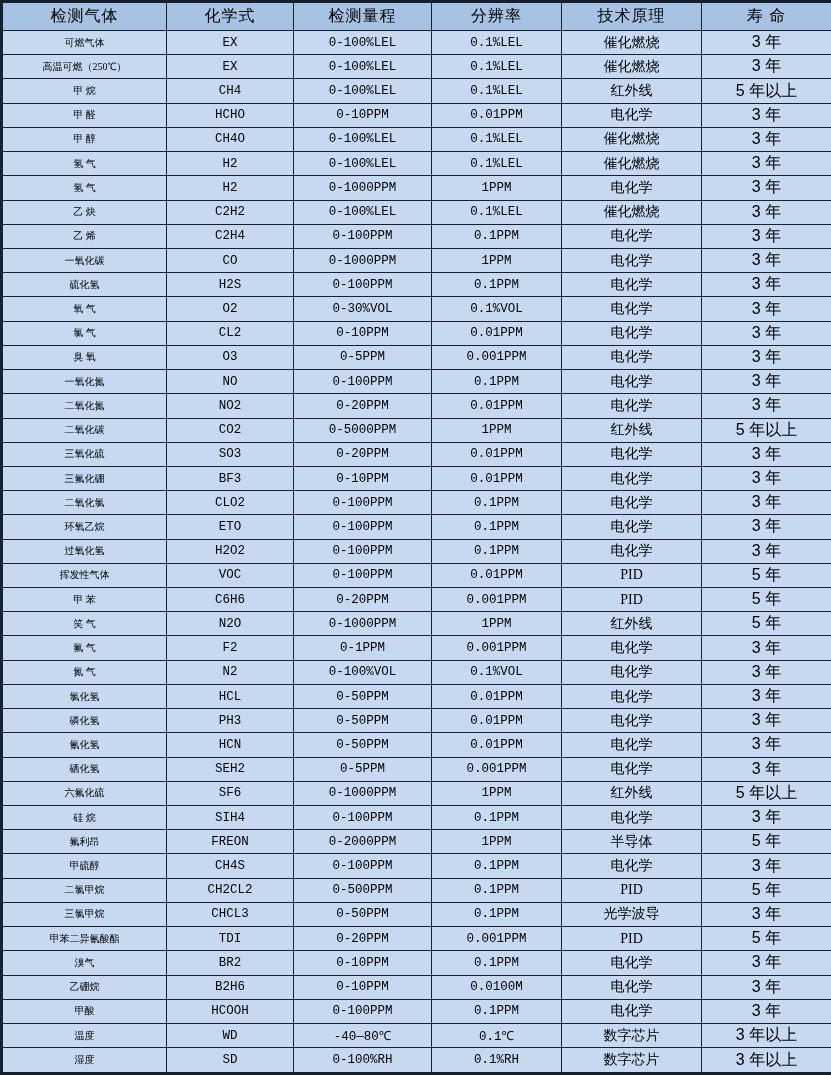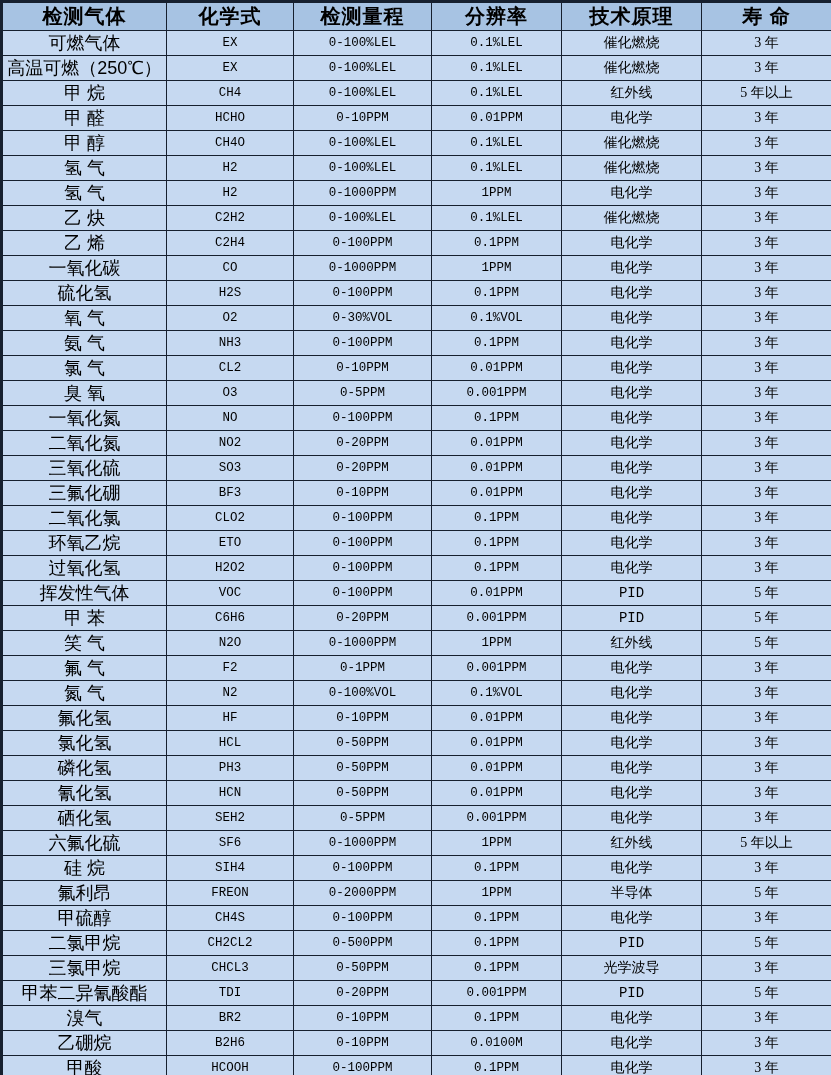--- a/index.html
+++ b/index.html
@@ -21,41 +21,41 @@
   table.spec th, table.spec td {
     border: 1.5px solid var(--border-color, #16202f);
     padding: 0 2px;
     text-align: center;
     vertical-align: middle;
     overflow: hidden;
     white-space: nowrap;
   }
   table.spec thead th {
     background: var(--header-bg, #a7c3e3);
-    font-weight: bold;
-    font-size: 20px;
+    font-weight: normal;
+    font-size: 16px;
     height: 27px;
     letter-spacing: 1px;
     text-align: center;
   }
   td.c-gas {
-    font-size: 18px;
-    font-family: Liberation Sans, sans-serif;
+    font-size: 10px;
+    font-family: Liberation Serif, serif;
   }
   td.c-mono {
     font-size: 12.5px;
     font-family: "Liberation Mono", "DejaVu Sans Mono", monospace;
   }
   td.c-cn {
     font-size: 14px;
-    font-family: Liberation Mono, monospace;
+    font-family: Liberation Serif, serif;
   }
   td.c-life {
-    font-size: 14px;
-    font-family: Liberation Serif, serif;
+    font-size: 16px;
+    font-family: Liberation Sans, sans-serif;
   }
 </style>
 </head>
 <body>
 
 <div class="table-wrap">
   <table class="spec">
     <colgroup>
       <col style="width:165px">
       <col style="width:127px">
@@ -165,28 +165,20 @@
         </tr>
         <tr>
           <td class="c-gas">氧 气</td>
           <td class="c-mono">O2</td>
           <td class="c-mono">0-30%VOL</td>
           <td class="c-mono">0.1%VOL</td>
           <td class="c-cn">电化学</td>
           <td class="c-life">3 年</td>
         </tr>
         <tr>
-          <td class="c-gas">氨 气</td>
-          <td class="c-mono">NH3</td>
-          <td class="c-mono">0-100PPM</td>
-          <td class="c-mono">0.1PPM</td>
-          <td class="c-cn">电化学</td>
-          <td class="c-life">3 年</td>
-        </tr>
-        <tr>
           <td class="c-gas">氯 气</td>
           <td class="c-mono">CL2</td>
           <td class="c-mono">0-10PPM</td>
           <td class="c-mono">0.01PPM</td>
           <td class="c-cn">电化学</td>
           <td class="c-life">3 年</td>
         </tr>
         <tr>
           <td class="c-gas">臭 氧</td>
           <td class="c-mono">O3</td>
@@ -203,20 +195,28 @@
           <td class="c-cn">电化学</td>
           <td class="c-life">3 年</td>
         </tr>
         <tr>
           <td class="c-gas">二氧化氮</td>
           <td class="c-mono">NO2</td>
           <td class="c-mono">0-20PPM</td>
           <td class="c-mono">0.01PPM</td>
           <td class="c-cn">电化学</td>
           <td class="c-life">3 年</td>
+        </tr>
+        <tr>
+          <td class="c-gas">二氧化碳</td>
+          <td class="c-mono">CO2</td>
+          <td class="c-mono">0-5000PPM</td>
+          <td class="c-mono">1PPM</td>
+          <td class="c-cn">红外线</td>
+          <td class="c-life">5 年以上</td>
         </tr>
         <tr>
           <td class="c-gas">三氧化硫</td>
           <td class="c-mono">SO3</td>
           <td class="c-mono">0-20PPM</td>
           <td class="c-mono">0.01PPM</td>
           <td class="c-cn">电化学</td>
           <td class="c-life">3 年</td>
         </tr>
         <tr>
@@ -281,28 +281,20 @@
           <td class="c-mono">0-1PPM</td>
           <td class="c-mono">0.001PPM</td>
           <td class="c-cn">电化学</td>
           <td class="c-life">3 年</td>
         </tr>
         <tr>
           <td class="c-gas">氮 气</td>
           <td class="c-mono">N2</td>
           <td class="c-mono">0-100%VOL</td>
           <td class="c-mono">0.1%VOL</td>
-          <td class="c-cn">电化学</td>
-          <td class="c-life">3 年</td>
-        </tr>
-        <tr>
-          <td class="c-gas">氟化氢</td>
-          <td class="c-mono">HF</td>
-          <td class="c-mono">0-10PPM</td>
-          <td class="c-mono">0.01PPM</td>
           <td class="c-cn">电化学</td>
           <td class="c-life">3 年</td>
         </tr>
         <tr>
           <td class="c-gas">氯化氢</td>
           <td class="c-mono">HCL</td>
           <td class="c-mono">0-50PPM</td>
           <td class="c-mono">0.01PPM</td>
           <td class="c-cn">电化学</td>
           <td class="c-life">3 年</td>

